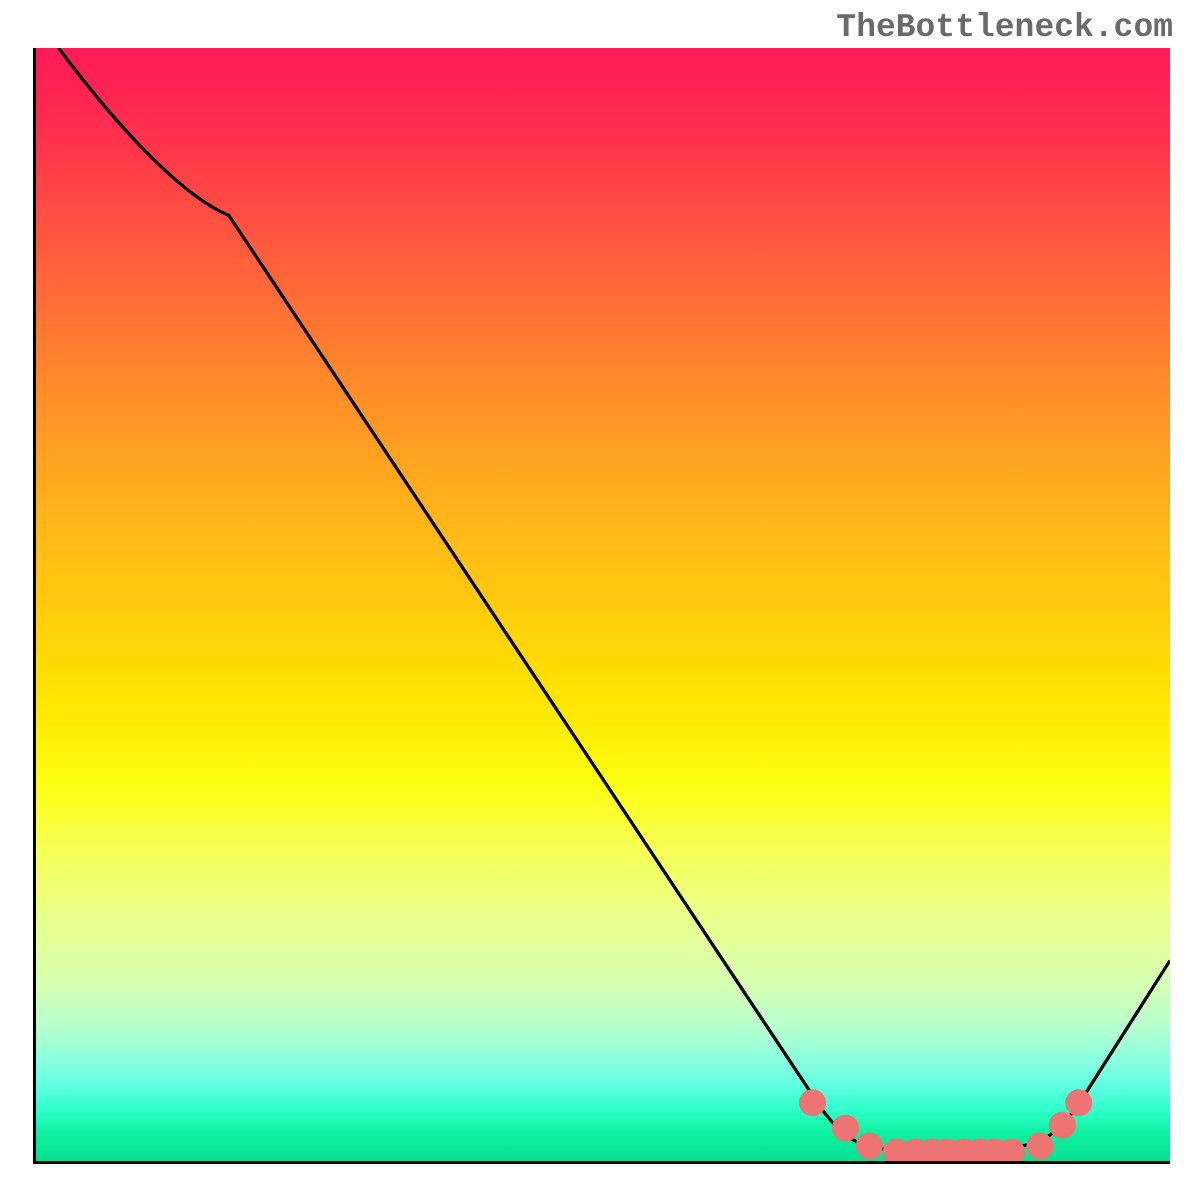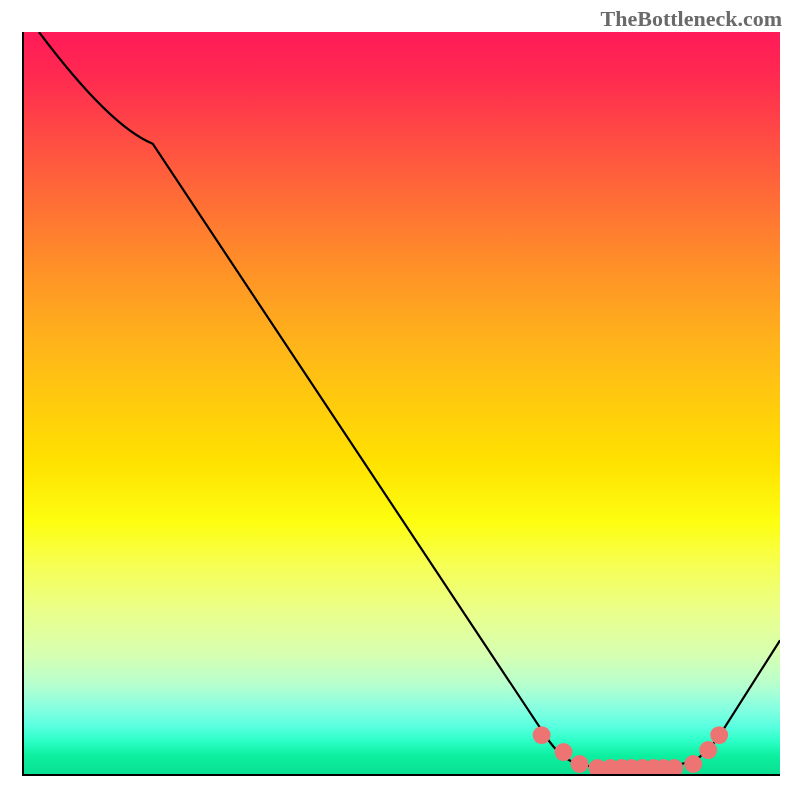--- a/index.html
+++ b/index.html
@@ -7,21 +7,21 @@
     width: 800px;
     height: 800px;
     background: #ffffff;
     position: relative;
     overflow: hidden;
   }
   .watermark {
     position: absolute;
     top: 6px;
     right: 18px;
-    font-family: Liberation Serif, serif;
+    font-family: Liberation Mono, monospace;
     font-size: 22px;
     font-weight: bold;
     color: #6a6a6a;
     z-index: 10;
     text-align: right;
   }
   .chart-area {
     position: absolute;
     left: 22px;
     top: 32px;

